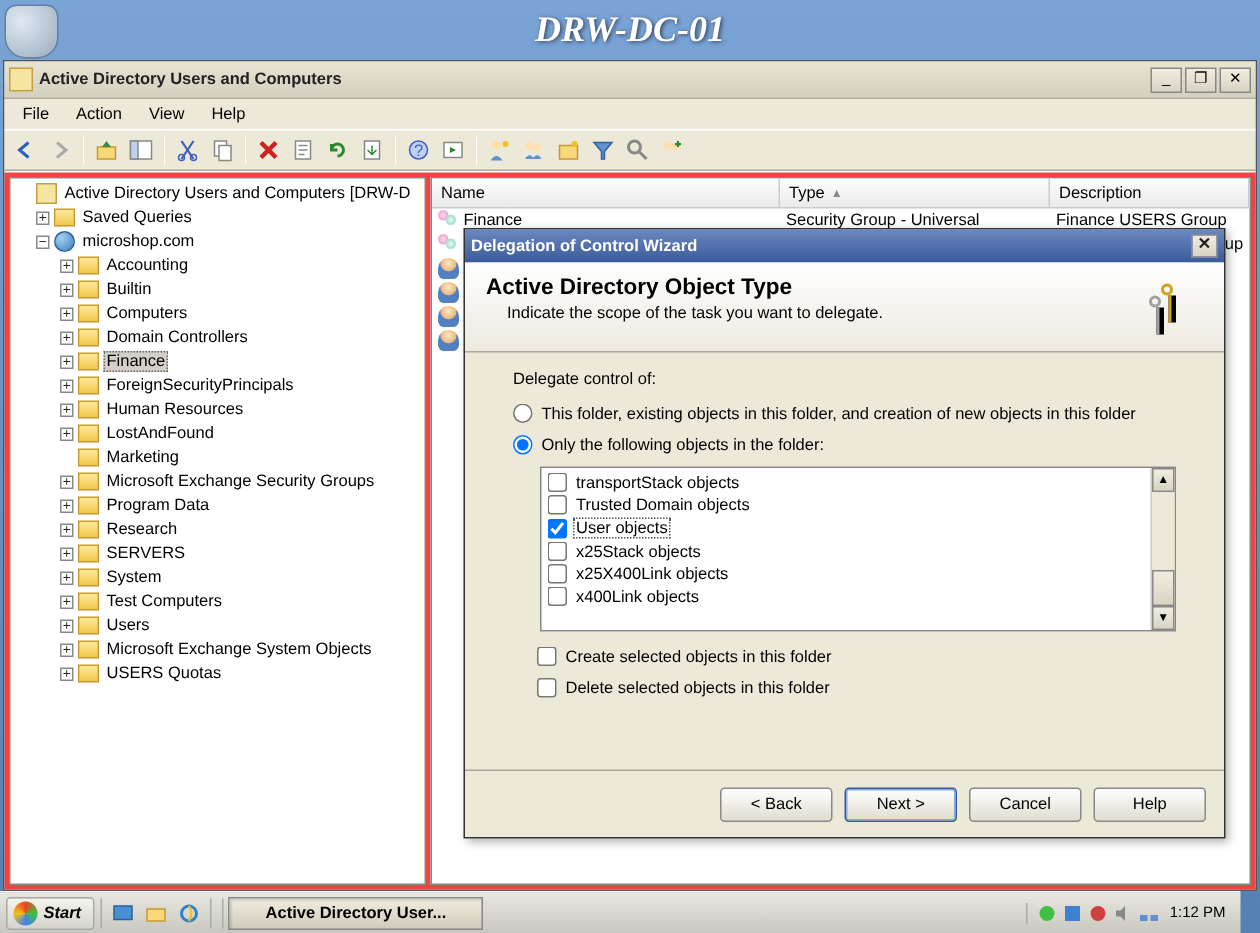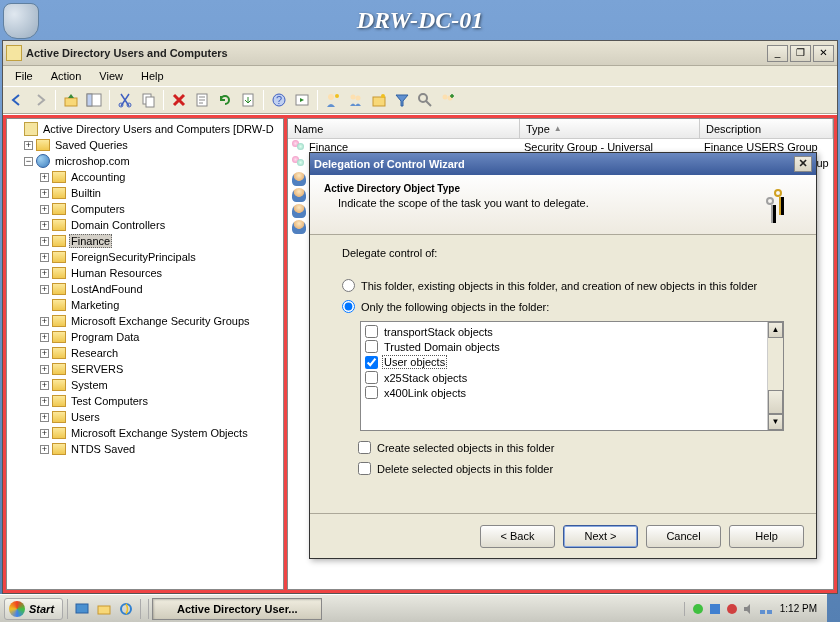--- a/index.html
+++ b/index.html
@@ -47,31 +47,31 @@
 .group-ico::before, .group-ico::after { content: ''; position: absolute; width: 7px; height: 7px; border-radius: 50%; background: radial-gradient(#fde,#e8b); }
 .group-ico::before { top: 0; left: 0; }
 .group-ico::after { top: 3px; left: 5px; background: radial-gradient(#dfe,#8cb); }
 .user-ico { width: 14px; height: 14px; border-radius: 50% 50% 30% 30%; background: radial-gradient(circle at 50% 25%, #fde8c0, #e8b880 40%, #5080c0 45%); }
 
 .dialog { position: absolute; top: 33px; left: 21px; width: 508px; height: 407px; background: #ece9d8; border: 1px solid #333; box-shadow: 2px 2px 6px rgba(0,0,0,0.3); display: flex; flex-direction: column; }
 .dlg-title { height: 22px; background: linear-gradient(to bottom, #6a88c0, #3a5a9a); color: #fff; display: flex; align-items: center; padding: 0 4px; font-weight: bold; }
 .dlg-title span { flex: 1; }
 .dlg-close { width: 18px; height: 16px; background: linear-gradient(#f0ede0,#d8d4c4); border: 1px solid #888; color: #222; text-align: center; line-height: 13px; font-size: 11px; }
 .dlg-header { height: 60px; background: linear-gradient(#fefefe,#eeeae0); border-bottom: 1px solid #aca899; padding: 8px 14px; position: relative; }
-.dlg-header .h1 { font-weight: bold; font-size: 10px; }
+.dlg-header .h1 { font-weight: bold; font-size: 15px; }
 .dlg-header .h2 { font-size: 11px; padding-left: 14px; margin-top: 3px; }
 .keys-ico { position: absolute; right: 12px; top: 8px; width: 44px; height: 44px; }
 .key { position: absolute; width: 8px; height: 8px; border-radius: 50%; border: 2px solid #d0a020; }
 .key.k1 { top: 6px; left: 14px; }
 .key.k2 { top: 14px; left: 6px; border-color: #a0a0a0; }
 .key::after { content: ''; position: absolute; top: 6px; left: 3px; width: 3px; height: 18px; background: currentColor; border-left: 2px solid; }
 .key.k1::after { border-color: #d0a020; }
 .key.k2::after { border-color: #a0a0a0; }
 .dlg-body { flex: 1; padding: 12px 32px; }
-.body-label { margin-bottom: 20px; }
+.body-label { margin-bottom: 10px; }
 .radio-row { display: flex; align-items: center; gap: 6px; margin: 8px 0; }
 .radio-row input { margin: 0; }
 .checklist { margin: 6px 0 10px 18px; border: 1px solid #888; background: #fff; height: 110px; display: flex; }
 .checklist-items { flex: 1; padding: 2px; }
 .check-row { display: flex; align-items: center; gap: 4px; padding: 1px 2px; }
 .check-row.sel .chk-label { border: 1px dotted #555; padding: 0 1px; }
 .chk-label { padding: 0 2px; }
 .scrollbar { width: 16px; background: #ece9d8; border-left: 1px solid #ccc; display: flex; flex-direction: column; }
 .sb-btn { height: 16px; background: linear-gradient(#f0ede0,#d8d4c4); border: 1px solid #888; font-size: 8px; text-align: center; line-height: 13px; }
 .sb-track { flex: 1; position: relative; }
@@ -330,21 +330,21 @@
               <span class="tree-label ">Users</span>
             </div>
             <div class="tree-item" style="padding-left: 30px;">
               <span class="exp ">+</span>
               <span class="folder-ico"></span>
               <span class="tree-label ">Microsoft Exchange System Objects</span>
             </div>
             <div class="tree-item" style="padding-left: 30px;">
               <span class="exp ">+</span>
               <span class="folder-ico"></span>
-              <span class="tree-label ">NTDS Saved</span>
+              <span class="tree-label ">USERS Quotas</span>
             </div>
           </div>
       </div>
     </div>
 
     <div class="list-pane">
       <div class="list-header">
         <div class="col col-name">Name</div>
         <div class="col col-type">
             <span>Type</span>
@@ -418,20 +418,24 @@
                   <input type="checkbox" style="">
                   <span class="chk-label">Trusted Domain objects</span>
                 </div>
                 <div class="check-row sel">
                   <input type="checkbox" checked="" style="">
                   <span class="chk-label">User objects</span>
                 </div>
                 <div class="check-row">
                   <input type="checkbox" style="">
                   <span class="chk-label">x25Stack objects</span>
+                </div>
+                <div class="check-row">
+                  <input type="checkbox" style="">
+                  <span class="chk-label">x25X400Link objects</span>
                 </div>
                 <div class="check-row">
                   <input type="checkbox" style="">
                   <span class="chk-label">x400Link objects</span>
                 </div>
               </div>
             <div class="scrollbar">
               <div class="sb-btn">▲</div>
               <div class="sb-track">
                   <div class="sb-thumb"></div>

